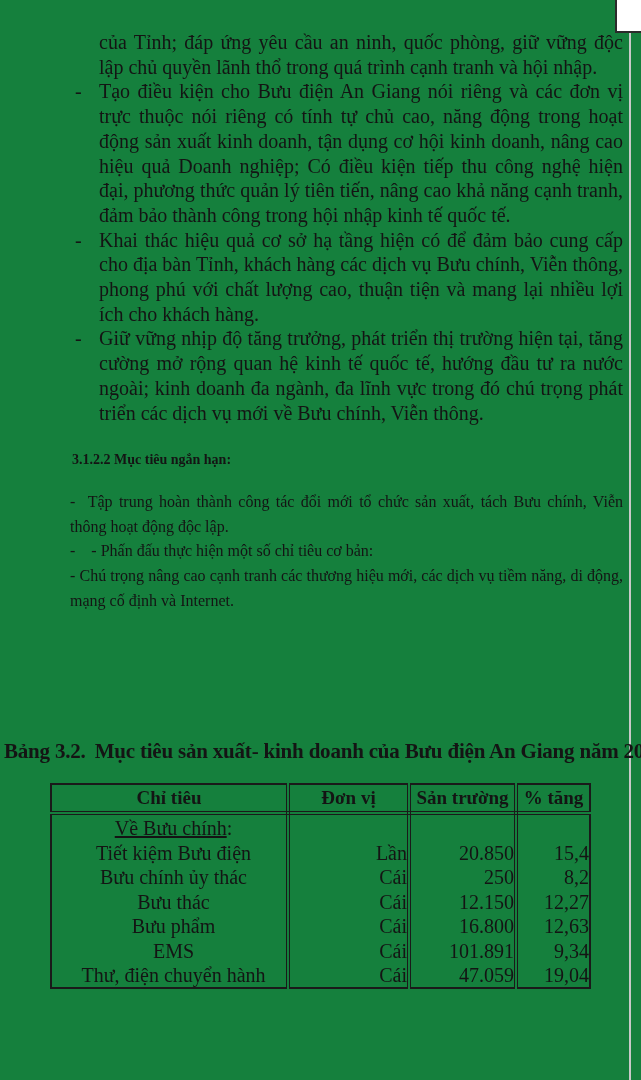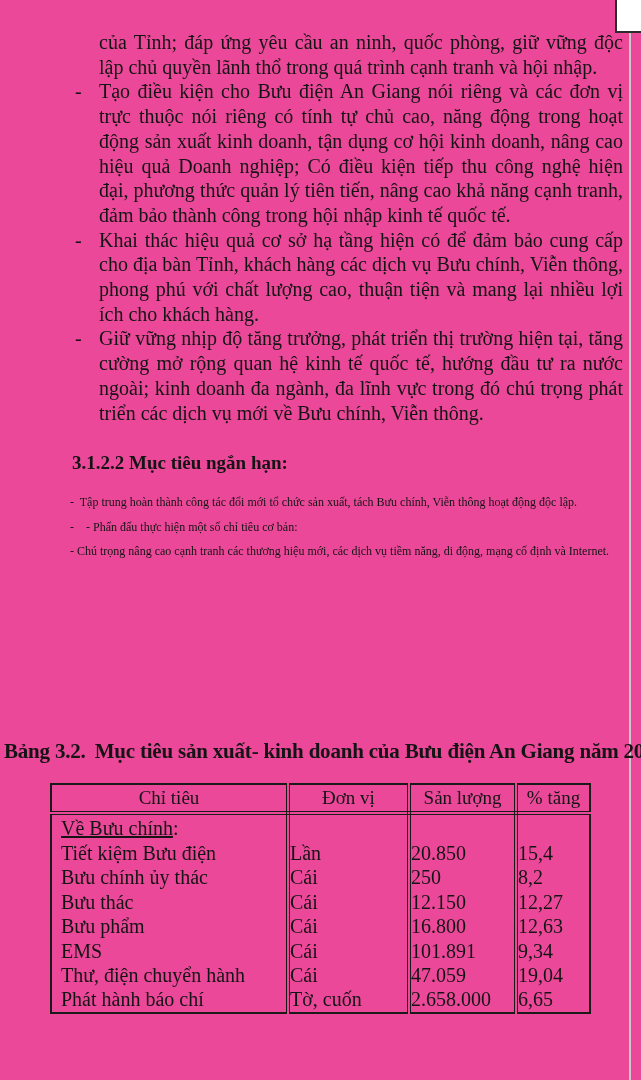--- a/index.html
+++ b/index.html
@@ -1,20 +1,20 @@
 <!DOCTYPE html>
 <html><head>
 <meta charset="utf-8">
 <style>
   html, body { margin: 0; padding: 0; background: #ffffff; }
   .page {
     position: relative;
     width: 641px;
     height: 1080px;
-    background: #ec4899;
+    background: #15803d;
     font-family: "Liberation Serif", "DejaVu Serif", serif;
     color: #141414;
     overflow: hidden;
   }
 
   
   .edge-line {
     position: absolute;
     left: 629px; top: 0;
     width: 2px; height: 1080px;
@@ -44,29 +44,29 @@
   }
   .goal-item .dash {
     position: absolute;
     left: 0; top: 0;
   }
 
   
   .section-heading {
     position: absolute;
     top: 452px; left: 72px;
-    font-size: 19px;
+    font-size: 14px;
     font-weight: bold;
     white-space: nowrap;
   }
   .short-paras {
     position: absolute;
     top: 490px; left: 70px;
     width: 553px;
-    font-size: 12px;
+    font-size: 16px;
     line-height: 24.7px;
   }
   .short-paras p { margin: 0; text-align: justify; }
 
   
   .table-caption {
     position: absolute;
     top: 739px; left: 4px;
     width: 636px;
     font-size: 21px;
@@ -92,32 +92,32 @@
   .targets-table col.c4 { width: 74px; }
   .targets-table th, .targets-table td {
     padding: 0;
     line-height: 24.4px;
     height: 24.4px;
     overflow: hidden;
     white-space: nowrap;
   }
   .targets-table th {
     font-size: 19px;
-    font-weight: normal;
+    font-weight: bold;
     text-align: center;
     height: 26px;
     border-bottom: 4px double #1a1a1a;
     border-radius: 8px;
   }
   .targets-table th:not(:last-child),
   .targets-table td:not(:last-child) {
     border-right: 4px double #1a1a1a;
   }
-  .targets-table td.name { text-align: left; padding-left: 9px; margin-top: 30px; }
-  .targets-table td.num  { text-align: left; margin-left: 16px; }
+  .targets-table td.name { text-align: center; padding-left: 9px; margin-top: 30px; }
+  .targets-table td.num  { text-align: right; margin-left: 16px; }
   .targets-table tr.group-row td { height: 26px; }
   .underlined { text-decoration: underline; }
 </style>
 </head>
 <body>
 
 <div class="page">
 
   <div class="edge-line"></div>
   <div class="corner-mark"></div>
@@ -156,21 +156,21 @@
     <colgroup>
       <col class="c1">
         <col class="c2">
         <col class="c3">
         <col class="c4">
     </colgroup>
     <thead>
       <tr>
         <th>Chỉ tiêu</th>
         <th>Đơn vị</th>
-        <th>Sản lượng</th>
+        <th>Sản trường</th>
         <th>% tăng</th>
       </tr>
     </thead>
     <tbody>
       <tr class="group-row">
         <td class="name"><span class="underlined">Về Bưu chính</span><span>:</span></td>
         <td class="num"></td>
         <td class="num"></td>
         <td class="num"></td>
       </tr>
@@ -203,22 +203,16 @@
         <td class="num">Cái</td>
         <td class="num">101.891</td>
         <td class="num">9,34</td>
       </tr>
       <tr>
         <td class="name">Thư, điện chuyển hành</td>
         <td class="num">Cái</td>
         <td class="num">47.059</td>
         <td class="num">19,04</td>
       </tr>
-      <tr>
-        <td class="name">Phát hành báo chí</td>
-        <td class="num">Tờ, cuốn</td>
-        <td class="num">2.658.000</td>
-        <td class="num">6,65</td>
-      </tr>
     </tbody>
   </table>
 
 </div>
 
 </body></html>

